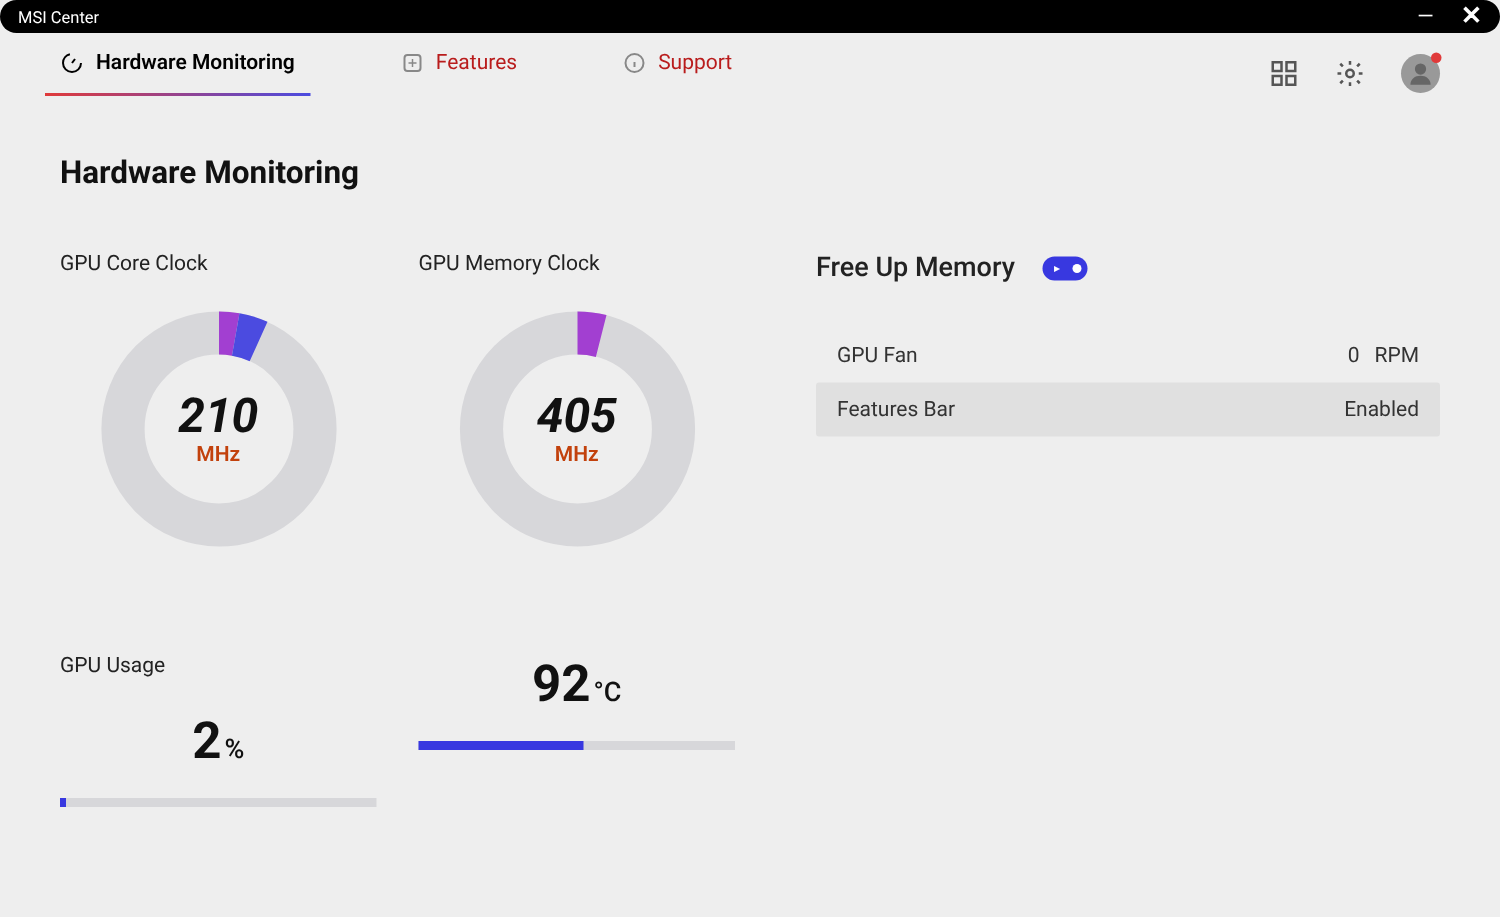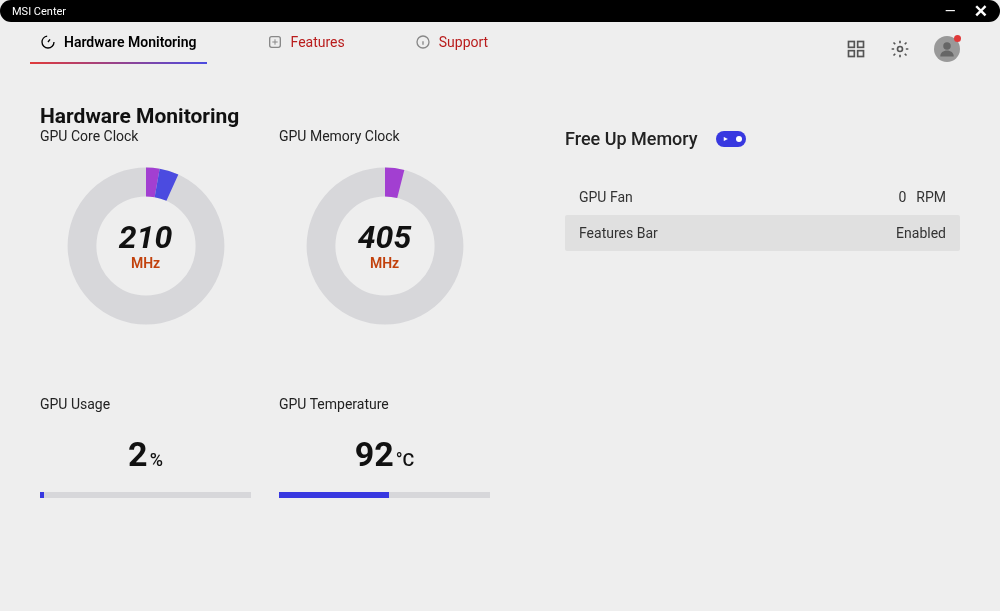--- a/index.html
+++ b/index.html
@@ -17,21 +17,21 @@
 .nav-icon { width: 16px; height: 16px; display: inline-flex; align-items: center; justify-content: center; }
 .nav-actions { margin-left: auto; display: flex; align-items: center; gap: 24px; }
 .nav-actions .icon-btn { width: 20px; height: 20px; color: #555; cursor: pointer; }
 .avatar { width: 26px; height: 26px; border-radius: 50%; background: #999; position: relative; cursor: pointer; display:flex; align-items:center; justify-content:center; }
 .avatar::after { content: ""; width: 7px; height: 7px; background: #e03a3a; border-radius: 50%; position: absolute; top: -1px; right: -1px; }
 .avatar svg { fill: #666; }
 
 .content { padding: 40px 40px 0 40px; }
 h1 { font-size: 21px; font-weight: 700; color: #111; }
 
-.columns { display: flex; gap: 37px; }
+.columns { display: flex; gap: 16px; margin-top: 40px; }
 .left { width: 450px; display: grid; grid-template-columns: 1fr 1fr; gap: 70px 28px; }
 .right { flex: 1; padding-left: 38px; }
 
 .metric { display: flex; flex-direction: column; }
 .metric-label { font-size: 14px; color: #222; font-weight: 400; margin-bottom: 22px; }
 
 .gauge-wrap { display:flex; justify-content:center; }
 .gauge { width: 160px; height: 160px; position: relative; }
 .gauge svg { width: 100%; height: 100%; transform: rotate(-90deg); }
 .gauge-track { fill: none; stroke: #d7d7da; stroke-width: 18; }
@@ -166,21 +166,20 @@
         <div class="metric-label">GPU Usage</div>
         <div class="pct-value">
           <span class="big">2</span><span class="unit">%</span>
         </div>
         <div class="bar">
             <div class="bar-fill" style="width:2%"></div>
           </div>
       </div>
 
       <div class="metric">
-        <div class="metric-label">GPU Temperature</div>
         <div class="pct-value">
           <span class="big">92</span><span class="unit">°C</span>
         </div>
         <div class="bar">
             <div class="bar-fill" style="width:52%"></div>
           </div>
       </div>
 
     </div>
 

